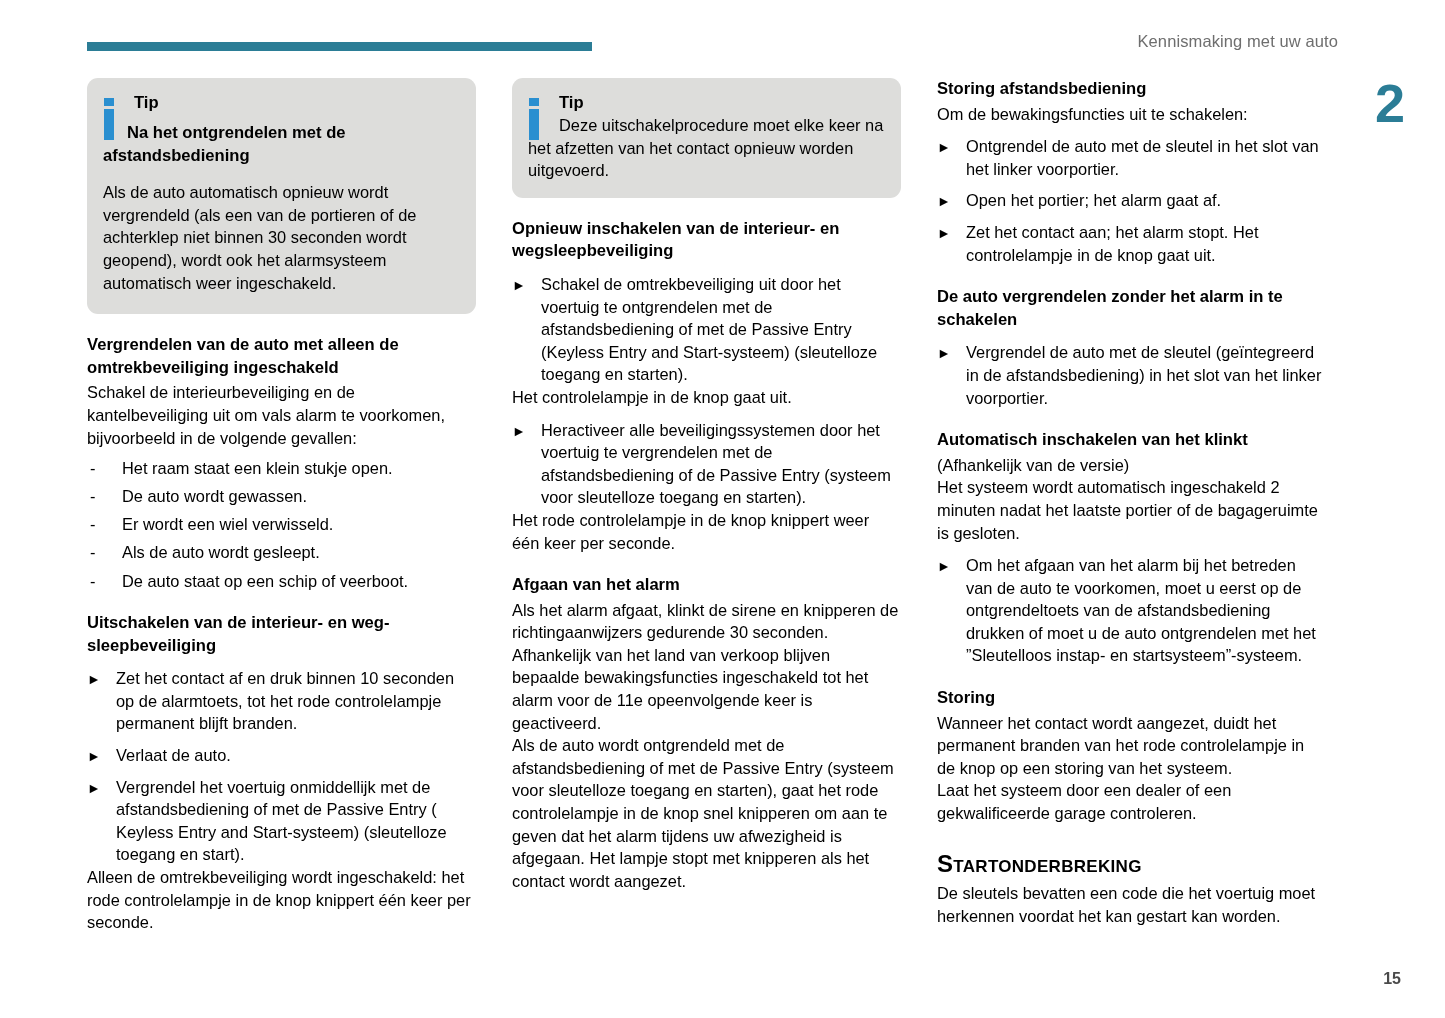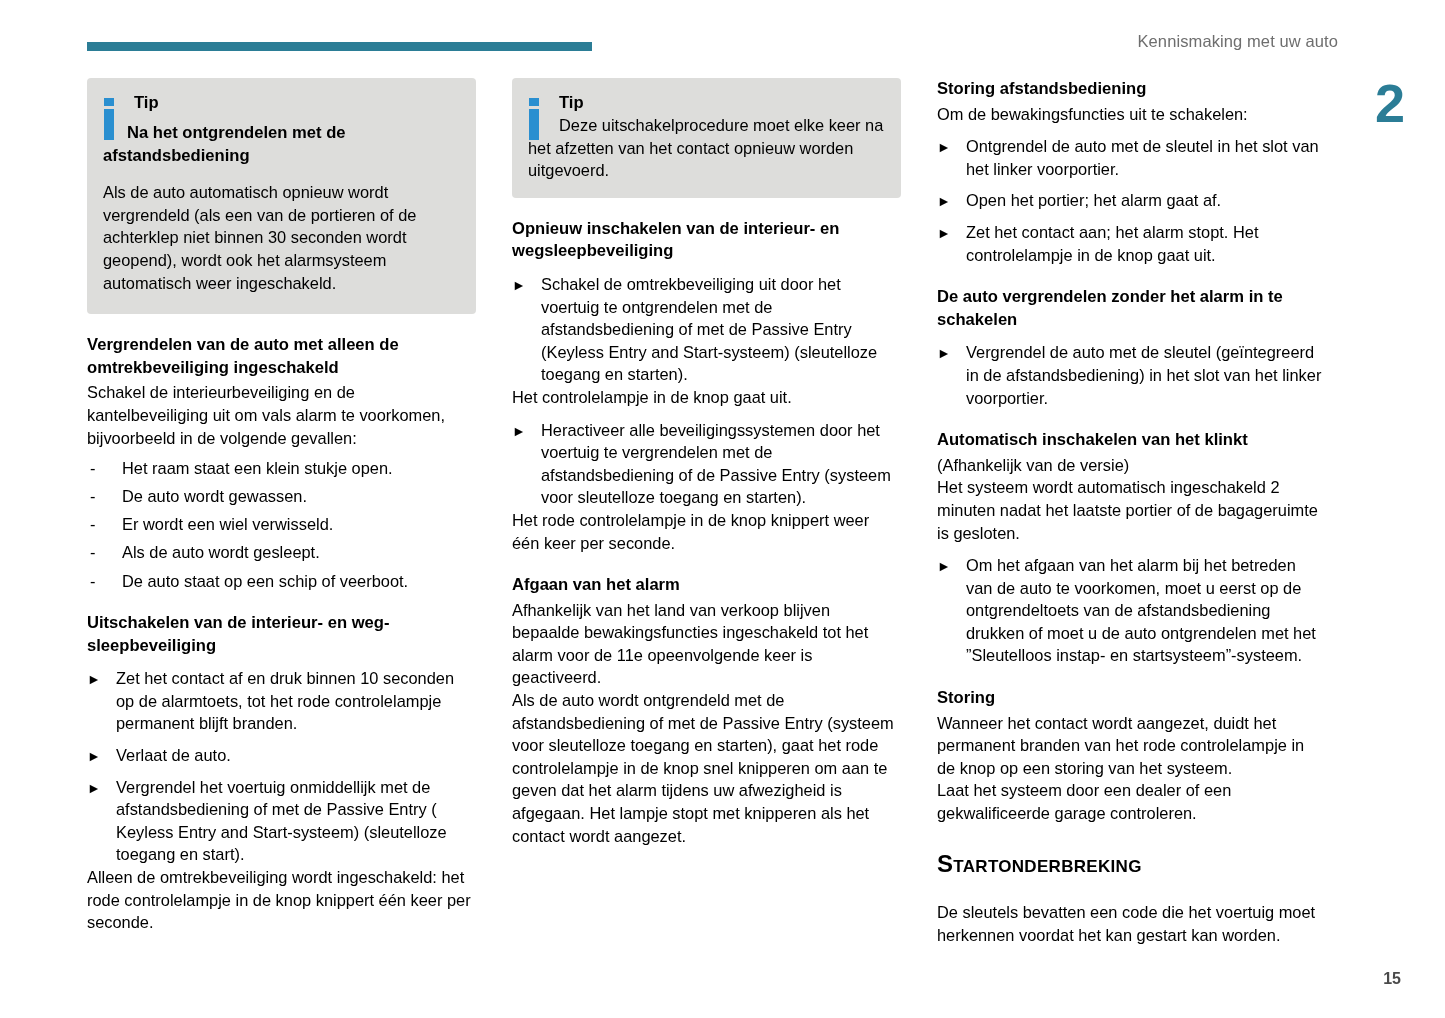--- a/index.html
+++ b/index.html
@@ -90,21 +90,21 @@
 
   h3.head {
     margin: 20px 0 2px 0;
     font-size: 16.6px;
     line-height: 22.6px;
     font-weight: bold;
   }
   h3.head.first { margin-top: 0; }
 
   h2.section-title {
-    margin: 26px 0 24px 0;
+    margin: 26px 0 5px 0;
     font-size: 24px;
     font-weight: bold;
     font-variant: small-caps;
     text-transform: lowercase;
     letter-spacing: 0.3px;
     line-height: 1.1;
   }
   h2.section-title::first-letter { text-transform: uppercase; }
 
   
@@ -145,21 +145,21 @@
     position: absolute;
     left: 0;
     top: 1px;
     font-size: 14px;
     line-height: 22.6px;
   }
 
   
   .tip-box {
     background: #dddddb;
-    border-radius: 4px;
+    border-radius: 11px;
     padding: 14px 16px 16px 16px;
     position: relative;
   }
   .tip-icon {
     position: absolute;
     left: 17px;
     top: 20px;
     width: 10px;
   }
   .tip-icon .dot {
@@ -261,20 +261,21 @@
 
       <p class="body gap-sm">Het controlelampje in de knop gaat uit.</p>
 
       <ul class="tri-list">
         <li><span class="tri">►</span><span>Heractiveer alle beveiligingssystemen door het voertuig te vergrendelen met de afstandsbediening of de Passive Entry (systeem voor sleutelloze toegang en starten).</span></li>
       </ul>
 
       <p class="body gap-sm">Het rode controlelampje in de knop knippert weer één keer per seconde.</p>
 
       <h3 class="head">Afgaan van het alarm</h3>
+      <p class="body">Als het alarm afgaat, klinkt de sirene en knipperen de richtingaanwijzers gedurende 30 seconden.</p>
       <p class="body">Afhankelijk van het land van verkoop blijven bepaalde bewakingsfuncties ingeschakeld tot het alarm voor de 11e opeenvolgende keer is geactiveerd.</p>
       <p class="body">Als de auto wordt ontgrendeld met de afstandsbediening of met de Passive Entry (systeem voor sleutelloze toegang en starten), gaat het rode controlelampje in de knop snel knipperen om aan te geven dat het alarm tijdens uw afwezigheid is afgegaan. Het lampje stopt met knipperen als het contact wordt aangezet.</p>
     </div>
 
     <div class="col col-3">
 
       <h3 class="head first">Storing afstandsbediening</h3>
       <p class="body">Om de bewakingsfuncties uit te schakelen:</p>
 
       <ul class="tri-list">

